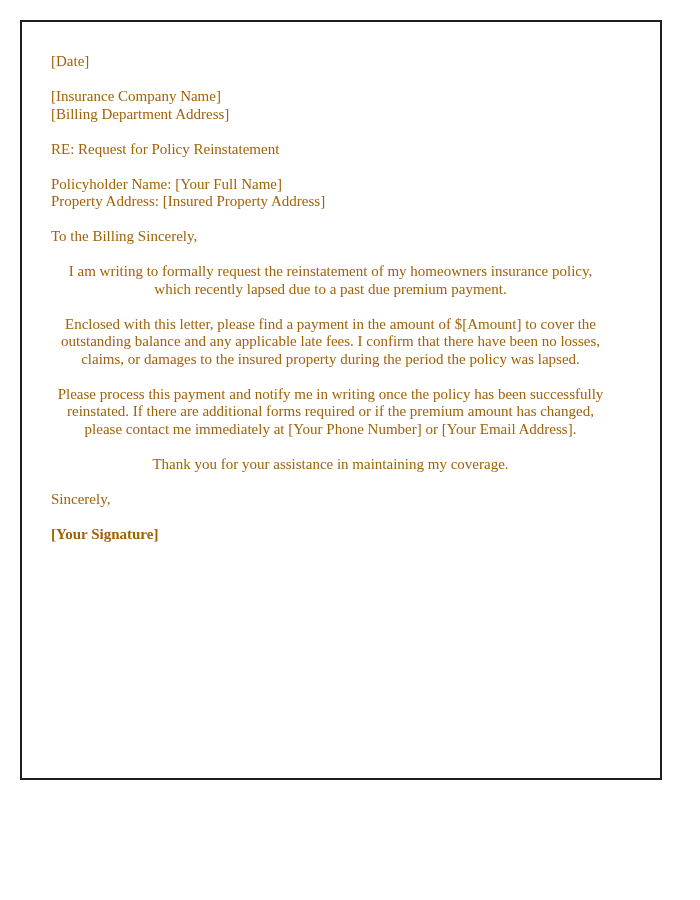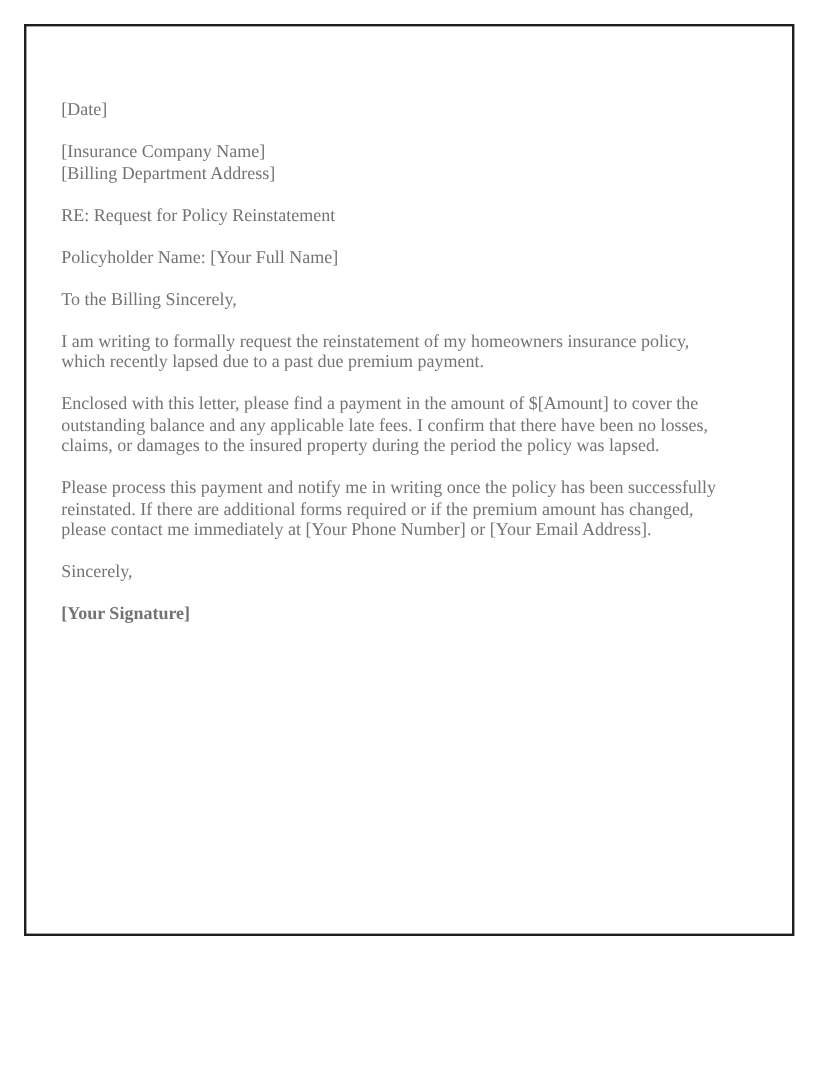--- a/index.html
+++ b/index.html
@@ -26,38 +26,38 @@
     height: 760px;
     box-sizing: border-box;
     border: 2px solid #1f1f1f;
     background: #ffffff;
   }
   .letter-body {
     box-sizing: border-box;
     padding: 31px 50px 20px 29px;
     font-size: 15px;
     line-height: 17.5px;
-    color: #737373;
-    margin-top: 31px;
+    color: #a16207;
   }
   .block {
     margin: 0 0 17.5px 0;
   }
   .block:last-child {
     margin-bottom: 0;
     font-weight: bold;
   }
   .line {
     white-space: pre-wrap;
   }
   .subject {
     font-weight: normal;
   }
   p.para {
     margin: 0 0 17.5px 0;
+    text-align: center;
   }
 </style>
 </head>
 <body>
 
 <div class="canvas">
   <div class="page-frame">
     <div class="letter-body">
 
       <div class="block">
@@ -66,30 +66,32 @@
 
       <div class="block">
         <div class="line">[Insurance Company Name]</div>
         <div class="line">[Billing Department Address]</div>
       </div>
 
       <div class="block subject">RE: Request for Policy Reinstatement</div>
 
       <div class="block">
         <div class="line">Policyholder Name: [Your Full Name]</div>
+        <div class="line">Property Address: [Insured Property Address]</div>
       </div>
 
       <div class="block">To the Billing Sincerely,</div>
 
       <p class="para">I am writing to formally request the reinstatement of my homeowners insurance policy, which recently lapsed due to a past due premium payment.</p>
 
       <p class="para">Enclosed with this letter, please find a payment in the amount of $[Amount] to cover the outstanding balance and any applicable late fees. I confirm that there have been no losses, claims, or damages to the insured property during the period the policy was lapsed.</p>
 
       <p class="para">Please process this payment and notify me in writing once the policy has been successfully reinstated. If there are additional forms required or if the premium amount has changed, please contact me immediately at [Your Phone Number] or [Your Email Address].</p>
 
+      <p class="para">Thank you for your assistance in maintaining my coverage.</p>
 
       <div class="block">Sincerely,</div>
 
       <div class="block">
         <div class="line">[Your Signature]</div>
       </div>
 
     </div>
   </div>
 </div>

